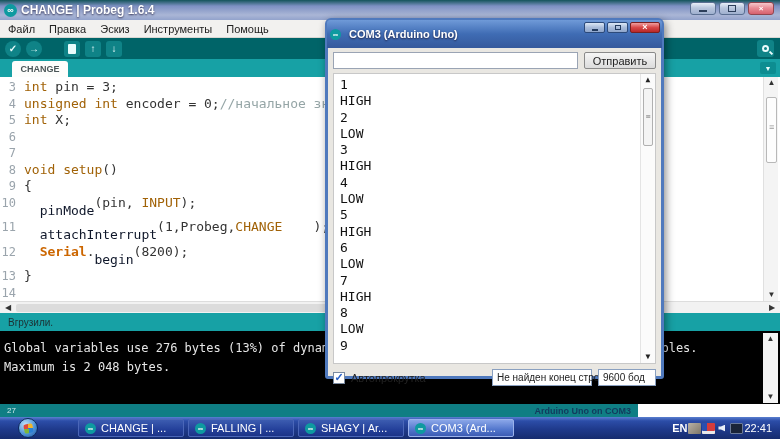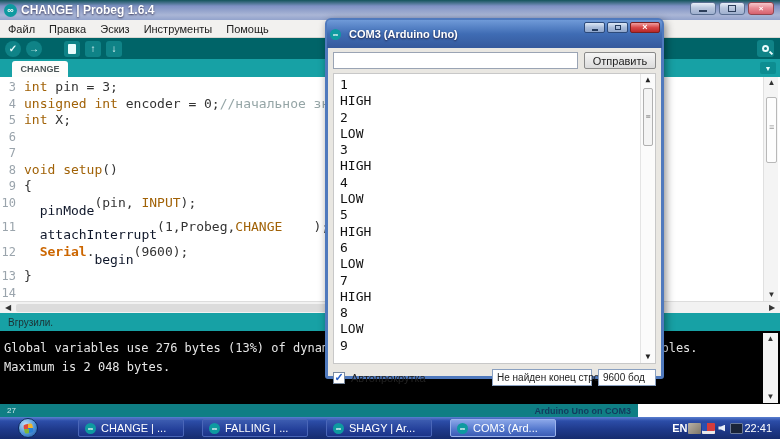--- a/index.html
+++ b/index.html
@@ -106,21 +106,21 @@
     display:flex; align-items:center; padding:0 4px; white-space:nowrap; }
 
   
   .taskbar { position:absolute; left:0; bottom:0; width:780px; height:22px;
     background:linear-gradient(180deg,#5a7fd0 0%,#2c4da8 18%,#1f3a8c 55%,#162c6e 100%);
     display:flex; align-items:center; z-index:20; }
   .start-orb { position:relative; width:20px; height:20px; margin-left:18px; border-radius:50%;
     background:radial-gradient(circle at 35% 30%, #bfe2f8, #4f94d8 55%, #1a4f9c); border:1px solid #0e2a5e; flex:0 0 auto; }
   .orb-flag { position:absolute; left:5px; top:5px; width:9px; height:9px; transform:rotate(-12deg); border-radius:2px;
     background:conic-gradient(#f0b52a 0 25%, #2a7fd4 0 50%, #7db83a 0 75%, #e0493a 0); }
-  .task-buttons { display:flex; gap:18px; margin-left:16px;padding-left:24px; }
+  .task-buttons { display:flex; gap:4px; margin-left:16px;padding-left:24px; }
   .task-btn { width:106px; height:18px; border-radius:2px; border:1px solid #4a66b8;
     background:linear-gradient(180deg,#3c5cb0,#24409a 60%,#1c3488); display:flex; align-items:center; padding-left:6px; gap:5px; }
   .task-btn.active { background:linear-gradient(180deg,#8aa6e8,#5276cc 60%,#3c5cb4); border-color:#9ab2ec; }
   .task-btn .mini-ard { width:11px; height:11px; border-radius:50%; background:#0e9aa0; color:#fff; font-size:7px;
     line-height:11px; text-align:center; font-weight:bold; flex:0 0 auto; }
   .task-btn .lbl { color:#fff; font-size:11px; white-space:nowrap; overflow:hidden; }
   .tray { margin-left:auto; display:flex; align-items:center; gap:1px; padding-right:8px; }
   .tray .lang { color:#fff; font-size:11px; font-weight:bold; }
   .ticon { width:13px; height:11px; border-radius:1px; }
   .ticon.device { background:linear-gradient(135deg,#b9b2a6,#7d7668); }
@@ -196,21 +196,21 @@
     <div class="editor" id="editor">
         <div class="code-line"><span class="ln">3</span><span class="sk">int</span><span class="sp"> pin = 3;</span></div>
         <div class="code-line"><span class="ln">4</span><span class="sk">unsigned</span><span class="sp"> </span><span class="sk">int</span><span class="sp"> encoder = 0;</span><span class="sc">//начальное знач</span></div>
         <div class="code-line"><span class="ln">5</span><span class="sk">int</span><span class="sp"> X;</span></div>
         <div class="code-line"><span class="ln">6</span></div>
         <div class="code-line"><span class="ln">7</span></div>
         <div class="code-line"><span class="ln">8</span><span class="sk">void setup</span><span class="sp">()</span></div>
         <div class="code-line"><span class="ln">9</span><span class="sp">{</span></div>
         <div class="code-line"><span class="ln">10</span><span class="sp">  </span><span class="sf">pinMode</span><span class="sp">(pin, </span><span class="sk">INPUT</span><span class="sp">);</span></div>
         <div class="code-line"><span class="ln">11</span><span class="sp">  </span><span class="sf">attachInterrupt</span><span class="sp">(1,Probeg,</span><span class="sk">CHANGE</span><span class="sp">    );</span></div>
-        <div class="code-line"><span class="ln">12</span><span class="sp">  </span><span class="sb">Serial</span><span class="sp">.</span><span class="sf">begin</span><span class="sp">(9600);</span></div>
+        <div class="code-line"><span class="ln">12</span><span class="sp">  </span><span class="sb">Serial</span><span class="sp">.</span><span class="sf">begin</span><span class="sp">(8200);</span></div>
         <div class="code-line"><span class="ln">13</span><span class="sp">}</span></div>
         <div class="code-line"><span class="ln">14</span></div>
         <div class="code-line"><span class="ln">15</span><span class="sk">void loop</span><span class="sp">()</span></div>
         <div class="code-line"><span class="ln">16</span><span class="sp">{</span></div>
       </div>
 
     <div class="vscroll">
       <div class="arr" style="top:0">▲</div>
       <div class="vthumb"></div>
       <div class="arr" style="bottom:0">▼</div>

